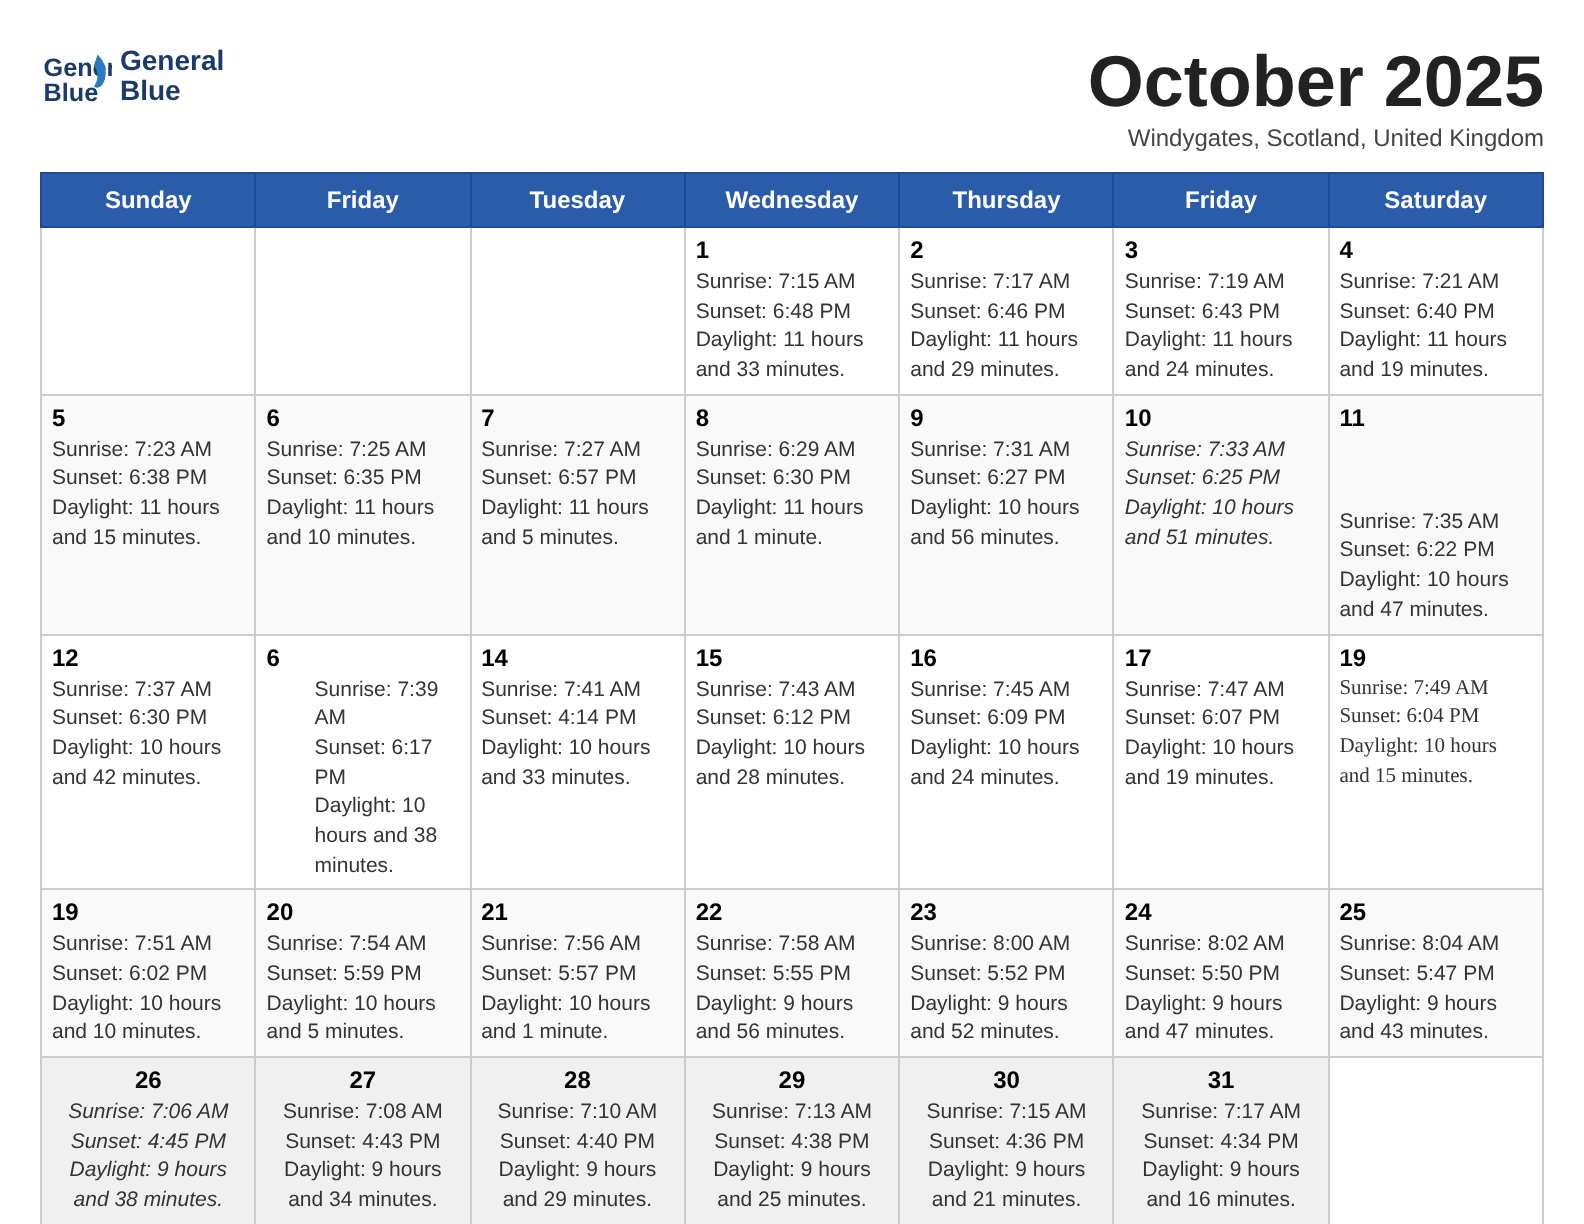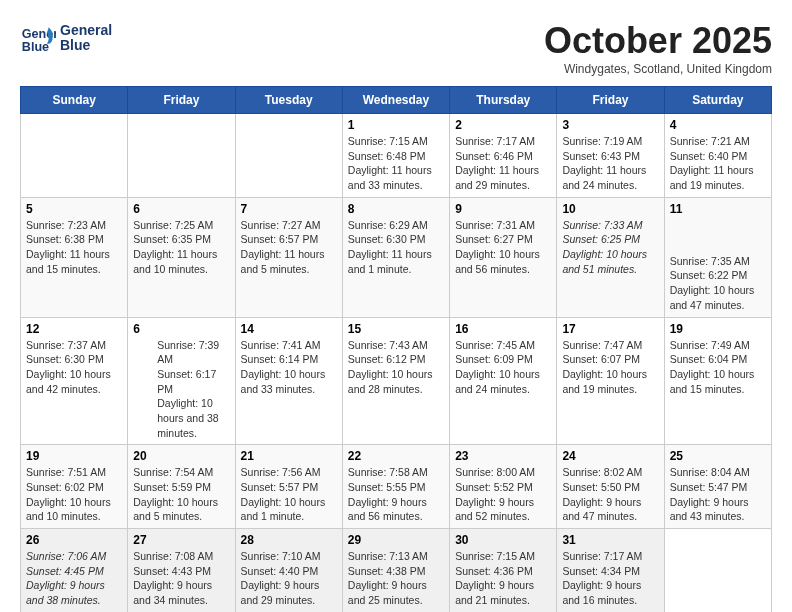--- a/index.html
+++ b/index.html
@@ -78,20 +78,21 @@
     .day-info {
       color: #333;
       font-size: 10.5px;
       line-height: 1.4;
     }
     .empty-cell {
       background: #fff !important;
     }
     tbody tr:last-child td {
       background: #f0f0f0;
+      text-align: center;
     }
     tbody tr:last-child td.empty-cell {
       background: #f0f0f0;
     }
   </style>
 </head>
 <body>
 
 <div class="header-section">
   <div class="logo">
@@ -206,21 +207,21 @@
         </td>
         <td>
           <span class="day-number">6</span>
           <div class="day-info" style="white-space: pre-line; margin-left: 24px;">Sunrise: 7:39 AM
 Sunset: 6:17 PM
 Daylight: 10 hours and 38 minutes.</div>
         </td>
         <td>
           <span class="day-number">14</span>
           <div class="day-info" style="white-space: pre-line;">Sunrise: 7:41 AM
-Sunset: 6:14 PM
+Sunset: 4:14 PM
 Daylight: 10 hours and 33 minutes.</div>
         </td>
         <td>
           <span class="day-number">15</span>
           <div class="day-info" style="white-space: pre-line;">Sunrise: 7:43 AM
 Sunset: 6:12 PM
 Daylight: 10 hours and 28 minutes.</div>
         </td>
         <td>
           <span class="day-number">16</span>
@@ -229,21 +230,21 @@
 Daylight: 10 hours and 24 minutes.</div>
         </td>
         <td>
           <span class="day-number">17</span>
           <div class="day-info" style="white-space: pre-line;">Sunrise: 7:47 AM
 Sunset: 6:07 PM
 Daylight: 10 hours and 19 minutes.</div>
         </td>
         <td>
           <span class="day-number">19</span>
-          <div class="day-info" style="white-space: pre-line;">Sunrise: 7:49 AM
+          <div class="day-info" style="white-space: pre-line; font-family: Liberation Serif, serif;">Sunrise: 7:49 AM
 Sunset: 6:04 PM
 Daylight: 10 hours and 15 minutes.</div>
         </td>
       </tr>
       <tr>
         <td>
           <span class="day-number">19</span>
           <div class="day-info" style="white-space: pre-line;">Sunrise: 7:51 AM
 Sunset: 6:02 PM
 Daylight: 10 hours and 10 minutes.</div>

